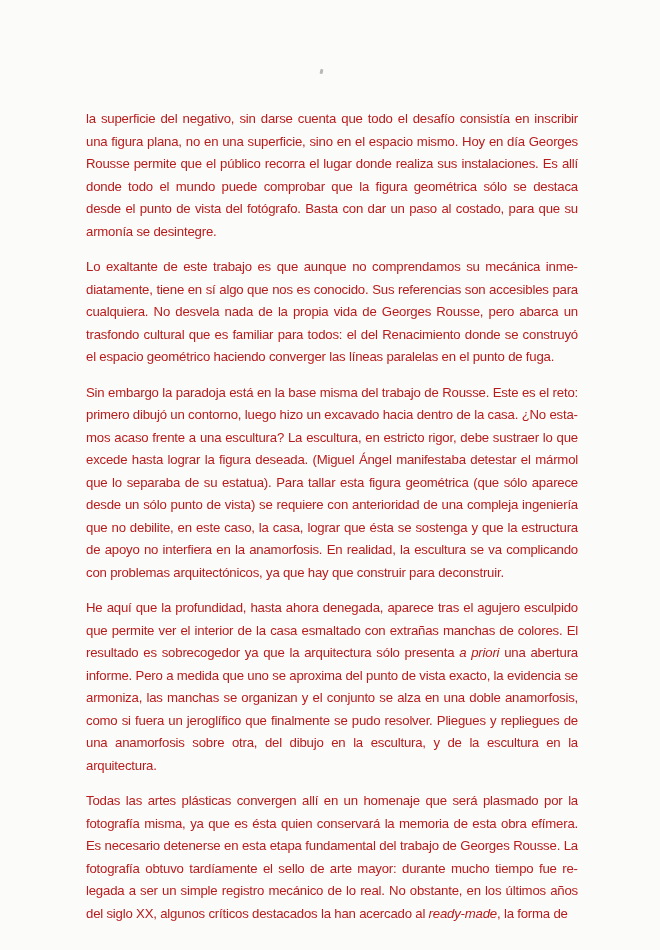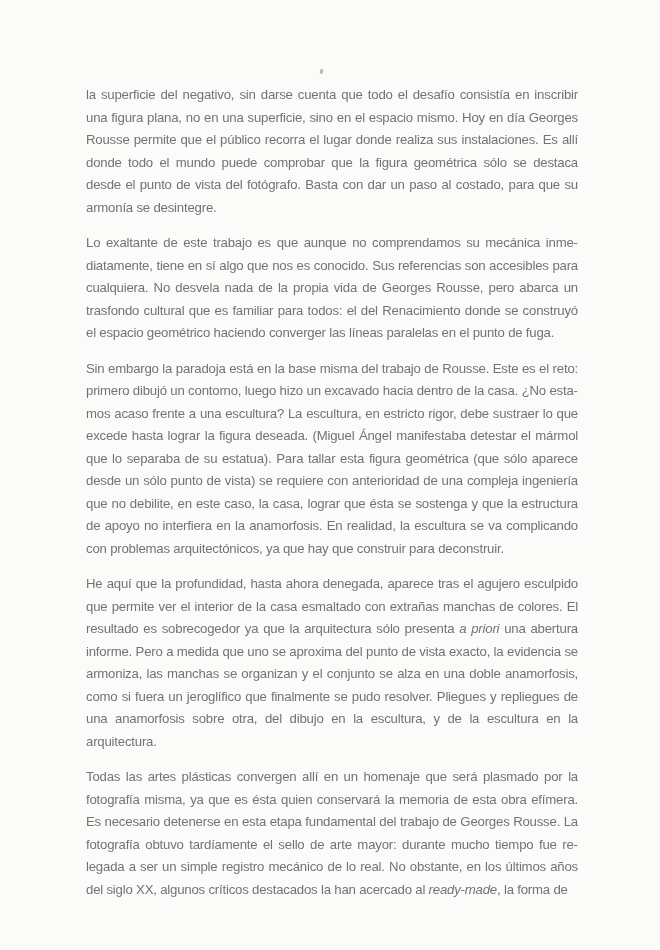--- a/index.html
+++ b/index.html
@@ -46,21 +46,21 @@
     border-radius: 1px;
     transform: rotate(12deg);
   }
 </style>
 </head>
 <body style="background: rgb(251, 251, 250);">
 
 <main class="page">
   <span class="scan-speck"></span>
 
-  <article class="text-column" style="color: #737373;">
+  <article class="text-column" style="color: #b91c1c; margin-top: 24px;">
 
     <p><span>la superficie del negativo, sin darse cuenta que todo el desafío consistía en inscribir una figura plana, no en una superficie, sino en el espacio mismo. Hoy en día Georges Rousse permite que el público recorra el lugar donde realiza sus instalaciones. Es allí donde todo el mundo puede comprobar que la figura geométrica sólo se destaca desde el punto de vista del fotógrafo. Basta con dar un paso al costado, para que su armonía se desintegre.</span></p>
 
     <p><span>Lo exaltante de este trabajo es que aunque no comprendamos su mecánica inme­diatamente, tiene en sí algo que nos es conocido. Sus referencias son accesibles para cualquiera. No desvela nada de la propia vida de Georges Rousse, pero abarca un trasfondo cultural que es familiar para todos: el del Renacimiento donde se construyó el espacio geométrico haciendo converger las líneas paralelas en el punto de fuga.</span></p>
 
     <p><span>Sin embargo la paradoja está en la base misma del trabajo de Rousse. Este es el reto: primero dibujó un contorno, luego hizo un excavado hacia dentro de la casa. ¿No esta­mos acaso frente a una escultura? La escultura, en estricto rigor, debe sustraer lo que excede hasta lograr la figura deseada. (Miguel Ángel manifestaba detestar el mármol que lo separaba de su estatua). Para tallar esta figura geométrica (que sólo aparece desde un sólo punto de vista) se requiere con anterioridad de una compleja ingeniería que no debilite, en este caso, la casa, lograr que ésta se sostenga y que la estructura de apoyo no interfiera en la anamorfosis. En realidad, la escultura se va complicando con problemas arquitectónicos, ya que hay que construir para deconstruir.</span></p>
 
     <p><span>He aquí que la profundidad, hasta ahora denegada, aparece tras el agujero esculpido que permite ver el interior de la casa esmaltado con extrañas manchas de colo­res. El resultado es sobrecogedor ya que la arquitectura sólo presenta </span><em>a priori</em><span> una abertura informe. Pero a medida que uno se aproxima del punto de vista exacto, la evidencia se armoniza, las manchas se organizan y el conjunto se alza en una doble anamorfosis, como si fuera un jeroglífico que finalmente se pudo resolver. Pliegues y repliegues de una anamorfosis sobre otra, del dibujo en la escultura, y de la escultura en la arquitectura.</span></p>
 
     <p><span>Todas las artes plásticas convergen allí en un homenaje que será plasmado por la fotografía misma, ya que es ésta quien conservará la memoria de esta obra efímera. Es necesario detenerse en esta etapa fundamental del trabajo de Georges Rousse. La fotografía obtuvo tardíamente el sello de arte mayor: durante mucho tiempo fue re­legada a ser un simple registro mecánico de lo real. No obstante, en los últimos años del siglo XX, algunos críticos destacados la han acercado al </span><em>ready-made</em><span>, la forma de</span></p>

